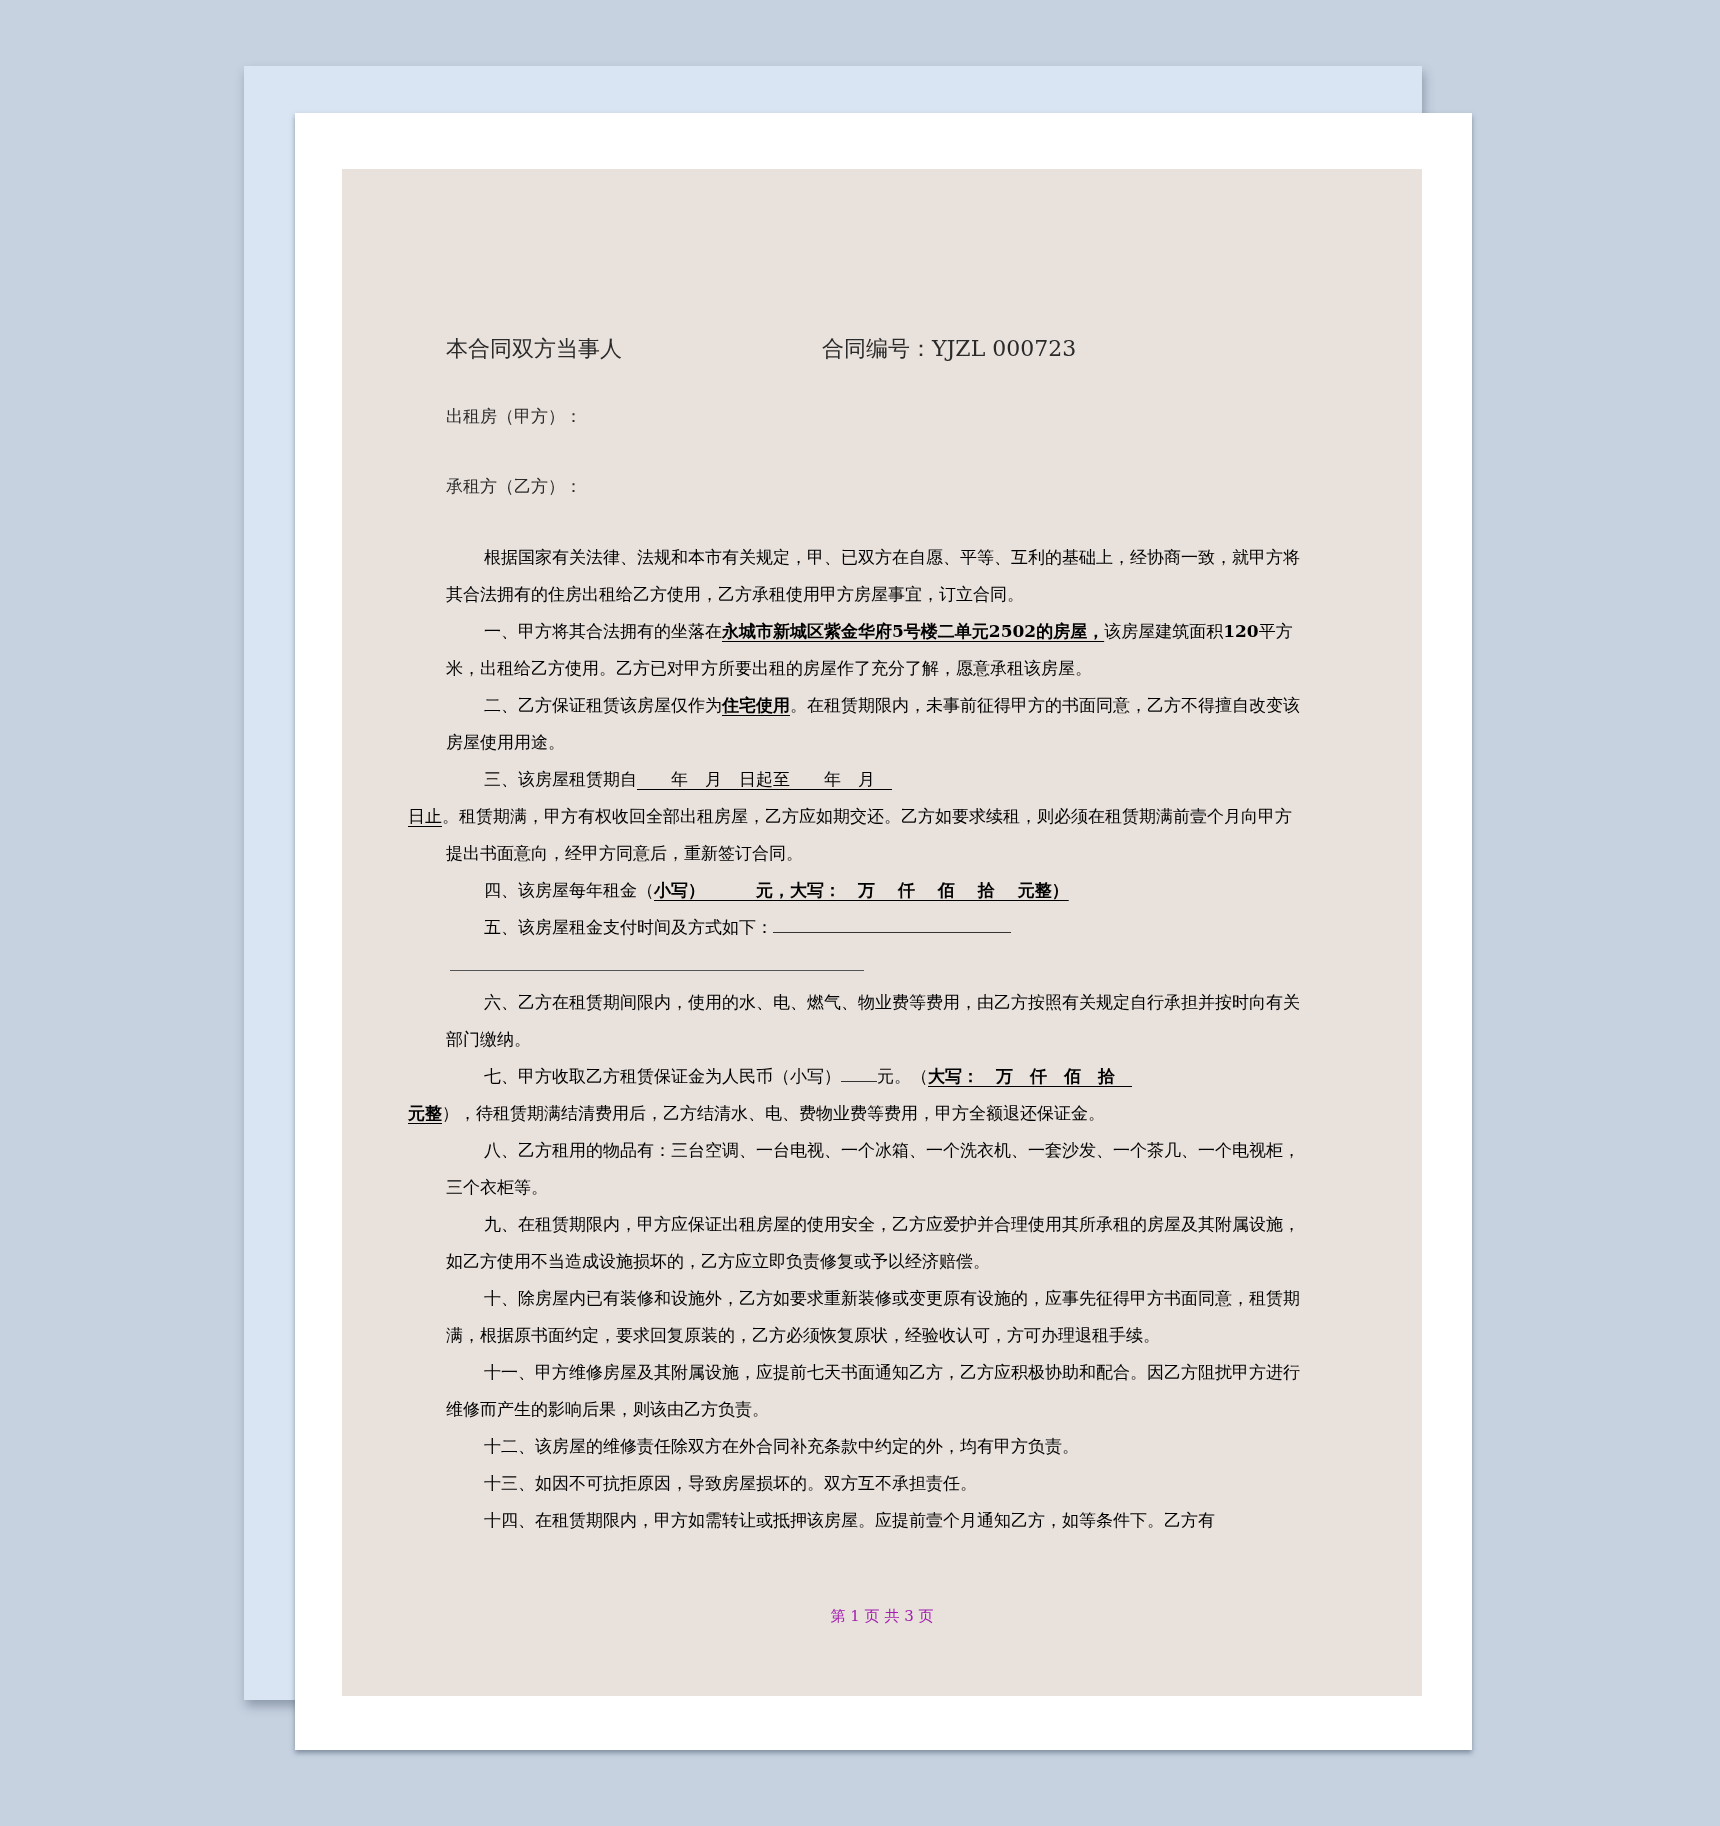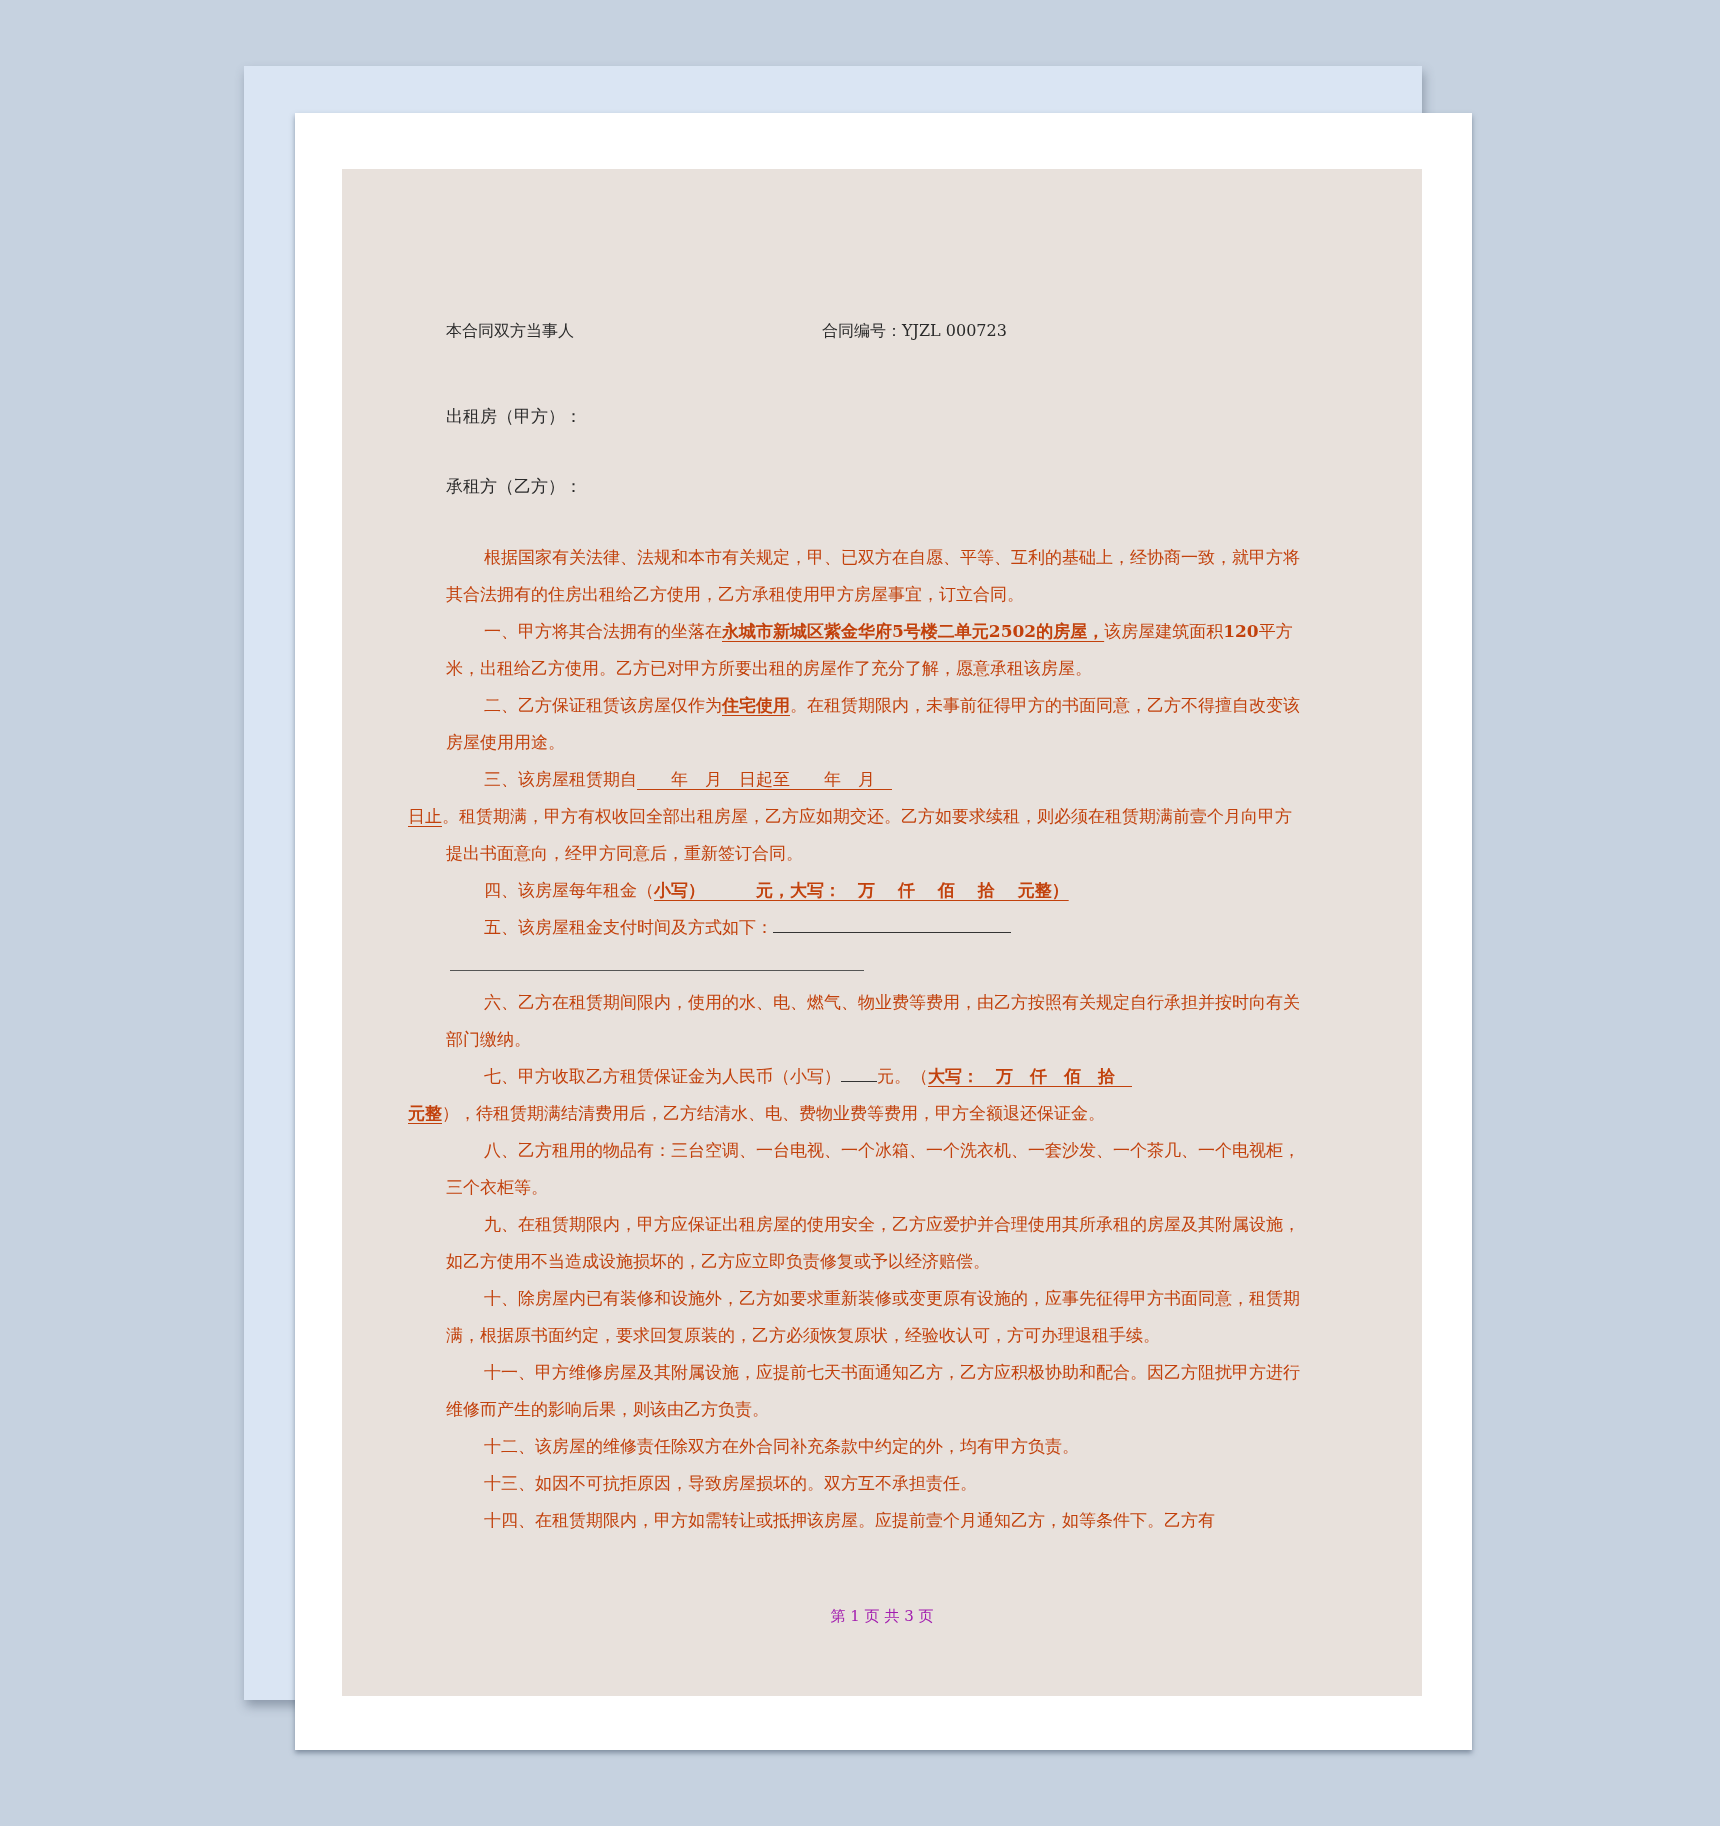--- a/index.html
+++ b/index.html
@@ -47,43 +47,43 @@
     right: 0;
     top: 102px;
     text-align: center;
     font-size: 31px;
     letter-spacing: 2px;
     color: #1f1f1f;
   }
   .meta-row {
     position: absolute;
     left: 104px;
-    top: 152px;
+    top: 165px;
     width: 900px;
-    font-size: 16px;
+    font-size: 22px;
     height: 24px;
   }
   .meta-left { position: absolute; left: 0; top: 0; }
   .meta-right { position: absolute; left: 376px; top: 0; }
   .party {
     position: absolute;
     left: 104px;
     font-size: 17px;
   }
   .party-a { top: 236px; }
   .party-b { top: 306px; font-family: Liberation Serif, serif; }
 
   .body-text {
     position: absolute;
     left: 104px;
     top: 370px;
     width: 862px;
     font-size: 17px;
     line-height: 37px;
-    color: #c2410c;
+    color: #000000;
   }
   .body-text p {
     margin: 0;
     text-indent: 38px;
   }
   .u { text-decoration: underline; text-underline-offset: 4px; }
   .b { font-weight: bold; }
   .blank {
     display: inline-block;
     border-bottom: 1.5px solid #333;

